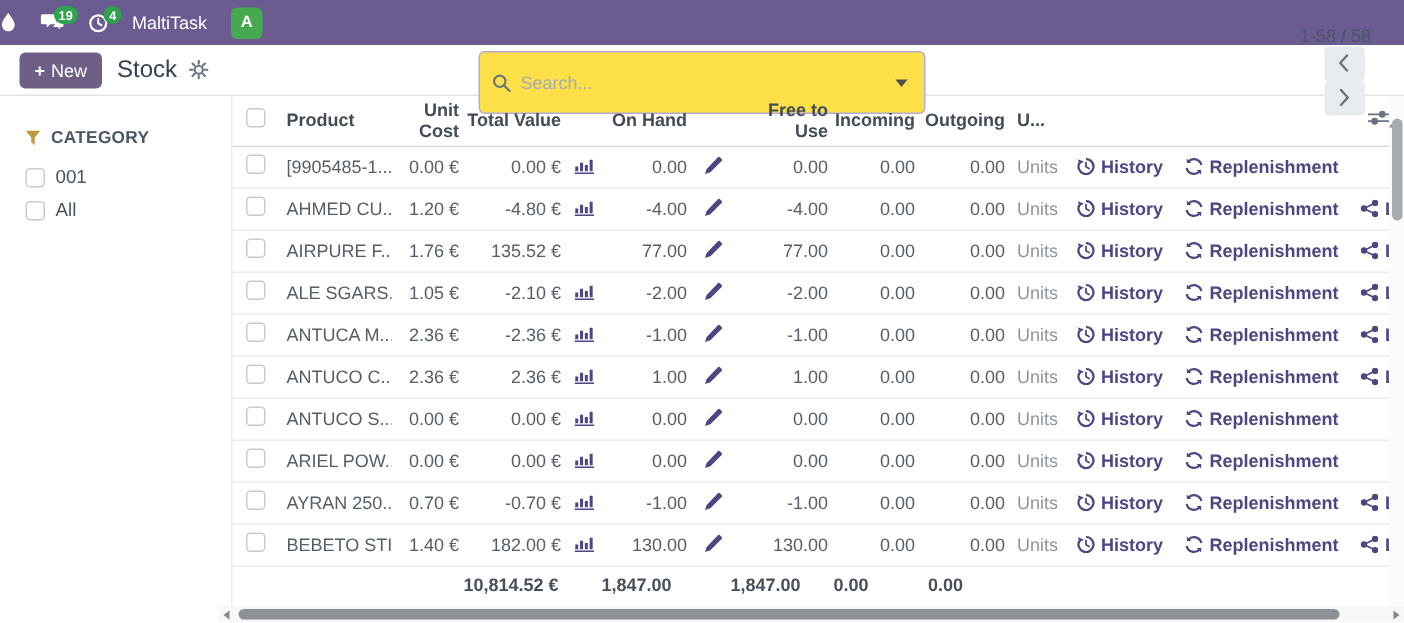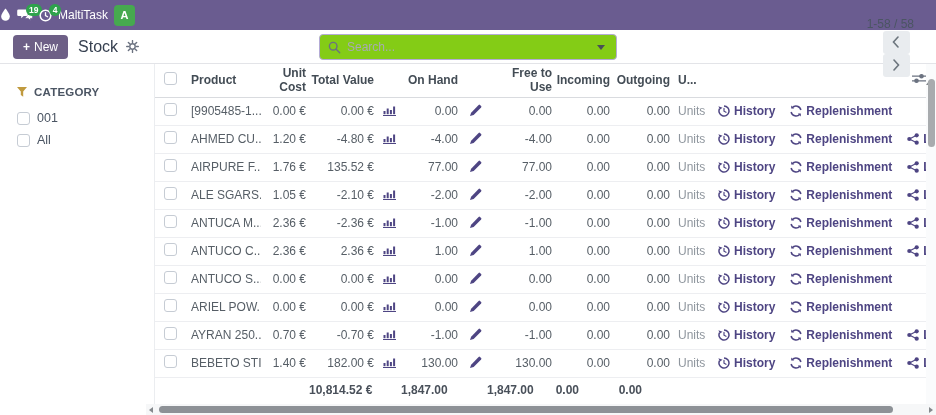--- a/index.html
+++ b/index.html
@@ -12,43 +12,43 @@
   .nav-left { display:flex; align-items:center; height:100%; }
   .apps-btn { width:30px; height:30px; background:rgba(0,0,0,.16); border:none;
     display:flex; align-items:center; justify-content:center; cursor:pointer; }
   .grid-icon { width:3px; height:3px; background:#fff; display:block;
     box-shadow:5px 0 #fff,10px 0 #fff,0 5px #fff,5px 5px #fff,10px 5px #fff,
                0 10px #fff,5px 10px #fff,10px 10px #fff;
     margin-right:10px; margin-bottom:10px; }
   .brand { font-size:13.5px; margin:0 8px 0 12px; }
   .menu { display:flex; height:100%; }
   .menu-item { font-size:12px; line-height:30px; padding:0 10px; cursor:pointer; }
-  .nav-right { display:flex; align-items:center; gap:6px; }
+  .nav-right { display:flex; align-items:center; gap:16px; }
   .nav-ic { position:relative; background:none; border:none; cursor:pointer;
     display:flex; align-items:center; }
   .badge { position:absolute; top:-5px; right:-9px; background:#2ea24c; color:#fff;
     font-size:8.5px; font-weight:bold; line-height:1; padding:2px 3.5px;
     border-radius:8px; }
   .company { font-size:12px; }
   .avatar { width:21px; height:21px; border-radius:4px; background:#46a94f;
     color:#fff; font-size:11px; font-weight:bold; display:flex;
     align-items:center; justify-content:center; cursor:pointer; }
 
   
   .cp { height:34px; background:#fff; border-bottom:1px solid #e3e4e8;
     display:flex; align-items:center; padding:0 13px; position:relative; }
   .new-btn { background:#6d5f86; color:#fff; border:none; border-radius:4px;
     font-size:12px; padding:5px 10px; display:flex; align-items:center; gap:4px;
     cursor:pointer; font-family:inherit; }
   .new-plus { font-weight:bold; font-size:12px; }
   .cp-title { font-size:16px; color:#374151; margin-left:10px; }
   .gear-wrap { margin-left:8px; display:flex; cursor:pointer; }
   .searchbox { position:absolute; left:50%; transform:translateX(-50%); top:4px;
-    width:298px; height:26px; border:1px solid #b4abd6; border-radius:4px;
-    display:flex; align-items:center; background:#84cc16; }
+    width:298px; height:42px; border:1px solid #b4abd6; border-radius:4px;
+    display:flex; align-items:center; background:#fde047; }
   .searchbox input { flex:1; border:none; outline:none; font-size:12px;
     color:#374151; font-family:inherit; background:transparent; }
   .searchbox input::placeholder { color:#a7abb3; }
   .mag { margin:0 6px 0 8px; display:flex; }
   .caret-btn { width:30px; height:100%; border:none; background:none;
     display:flex; align-items:center; justify-content:center; cursor:pointer; }
   .caret { width:0; height:0; border-left:4px solid transparent;
     border-right:4px solid transparent; border-top:5px solid #495057; }
   .cp-right { margin-left:auto; display:flex; align-items:center;flex-direction:column; }
   .pager-val { font-size:12px; color:#4b5563; margin-right:9px; }

